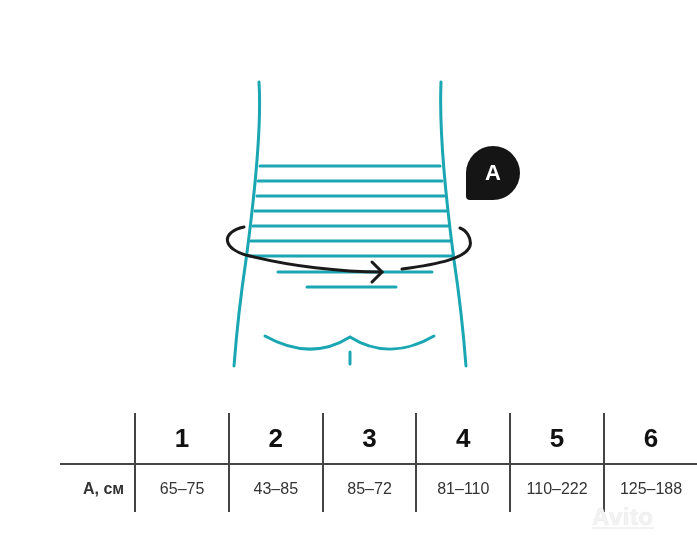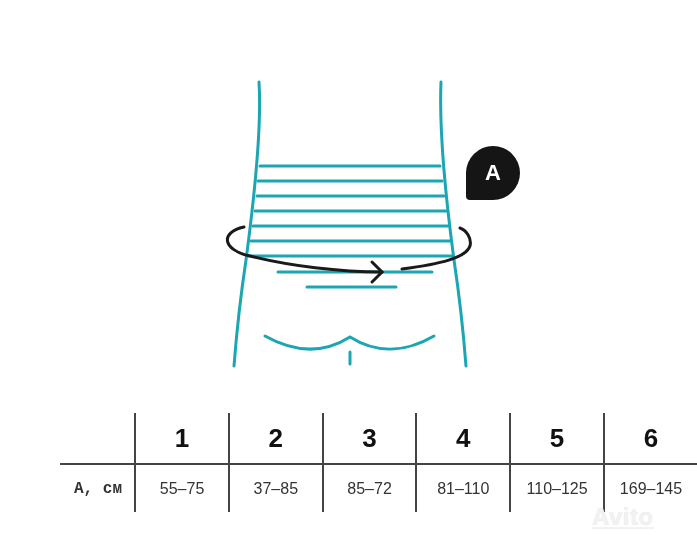--- a/index.html
+++ b/index.html
@@ -6,21 +6,21 @@
   body { width:697px; height:540px; background:#ffffff; position:relative; overflow:hidden;
          font-family:"Liberation Sans", "DejaVu Sans", sans-serif; }
   #diagram { position:absolute; left:0; top:0; width:697px; height:400px; }
   .badge-label { position:absolute; left:466px; top:146px; width:50px; height:50px;
                  display:flex; align-items:center; justify-content:center;
                  color:#fff; font-weight:bold; font-size:22px; }
   table.size { position:absolute; left:60px; top:413px; border-collapse:collapse; }
   table.size td { text-align:center; color:#222; }
   table.size tr.head td { height:47px; font-weight:bold; font-size:26px; color:#111; vertical-align:middle; padding-top:2px; }
   table.size tr.vals td { height:45px; font-size:16px; color:#333; }
-  table.size td.lbl { width:60px; text-align:left; font-weight:bold; font-size:14px; color:#111; padding-left:14px;font-family:Liberation Mono, monospace; }
+  table.size td.lbl { width:60px; text-align:center; font-weight:bold; font-size:14px; color:#111; padding-left:14px; }
   table.size td.c { width:91px; border-left:2px solid #444; }
   table.size tr.head td { border-bottom:2px solid #444; }
   table.size tr.head td.lbl { border-bottom:2px solid #444; }
   .watermark { position:absolute; left:592px; top:503px; font-size:24px; font-weight:bold;
                color:#f2f2f2; text-shadow:0 0 1px #d8d8d8; letter-spacing:0.5px;text-decoration:underline; }
 </style>
 </head>
 <body>
 
 <svg id="diagram" viewBox="0 0 697 400" xmlns="http://www.w3.org/2000/svg">
@@ -62,23 +62,23 @@
     <td class="lbl"></td>
     <td class="c">1</td>
     <td class="c">2</td>
     <td class="c">3</td>
     <td class="c">4</td>
     <td class="c">5</td>
     <td class="c">6</td>
   </tr>
   <tr class="vals">
     <td class="lbl">А, см</td>
-    <td class="c">55–75</td>
-    <td class="c">37–85</td>
+    <td class="c">65–75</td>
+    <td class="c">43–85</td>
     <td class="c">85–72</td>
     <td class="c">81–110</td>
-    <td class="c">110–125</td>
-    <td class="c">169–145</td>
+    <td class="c">110–222</td>
+    <td class="c">125–188</td>
   </tr>
 </tbody>
   </table>
 
 <div class="watermark">Avito</div>
 
 </body></html>

